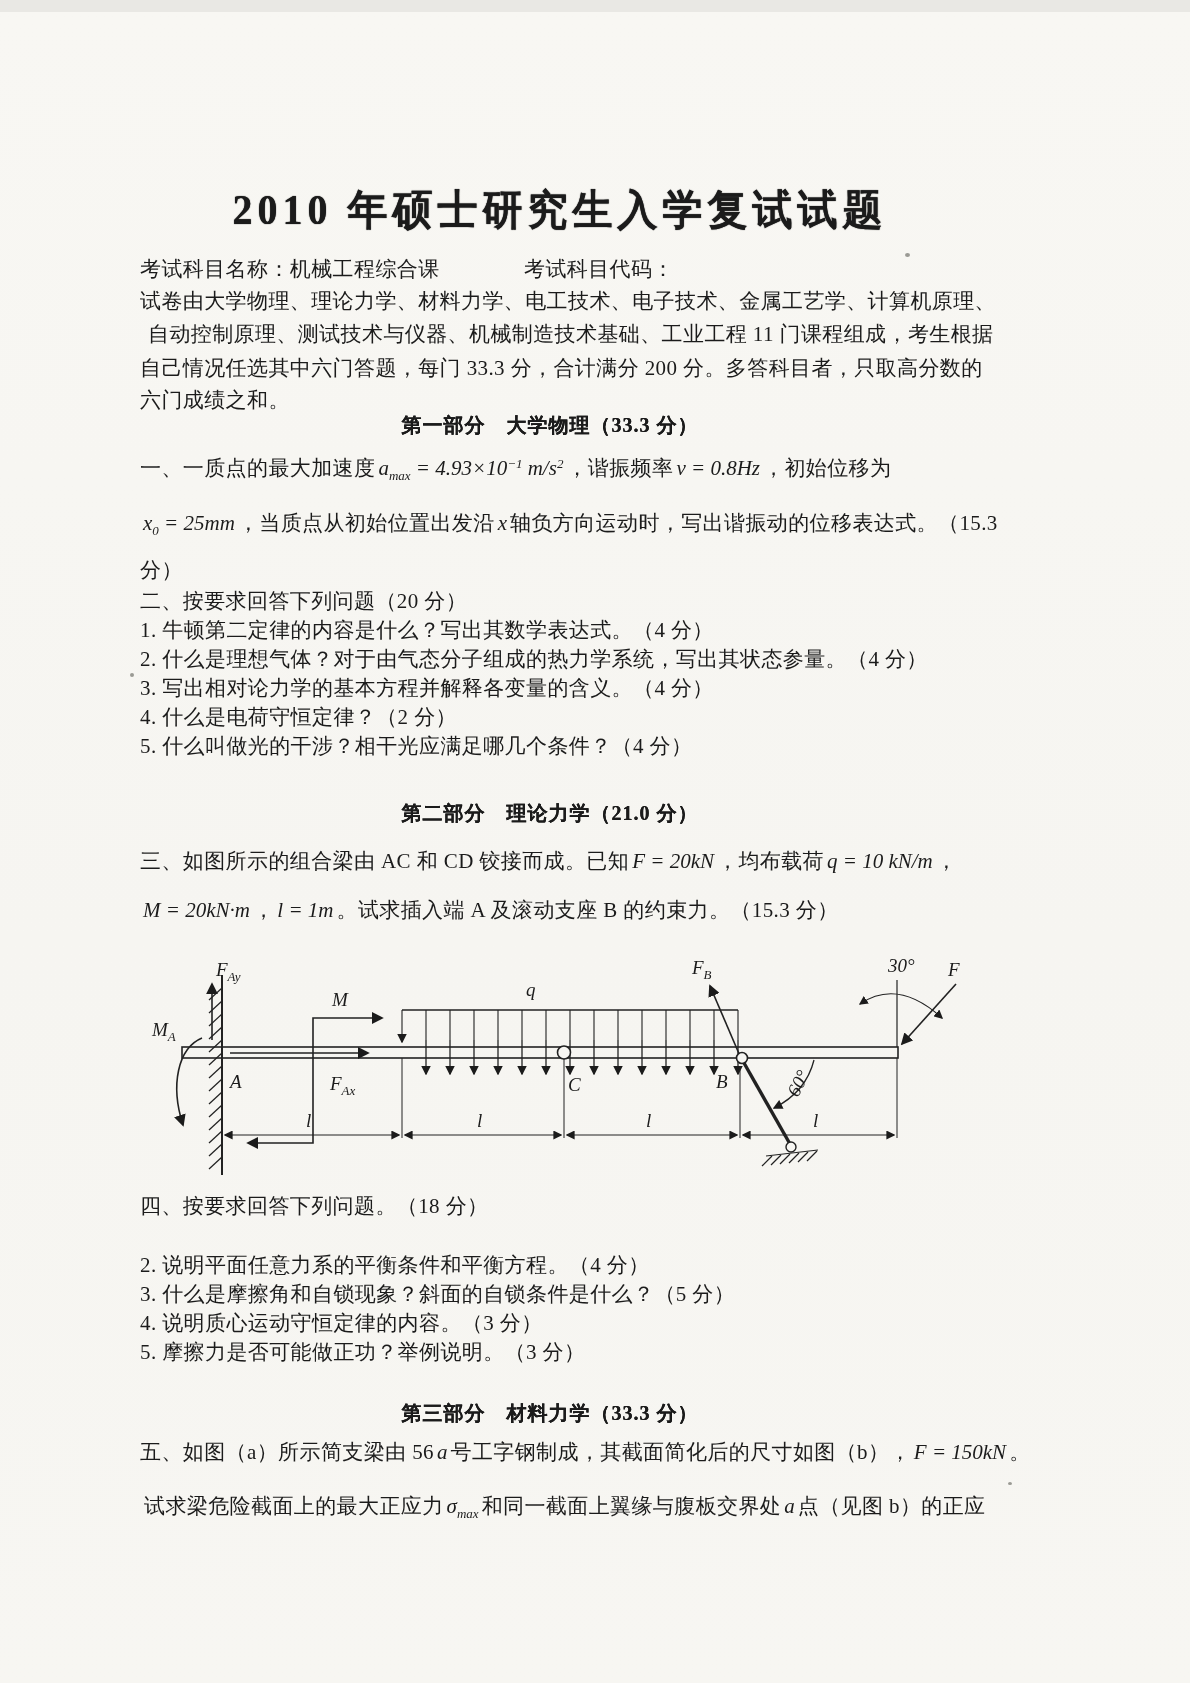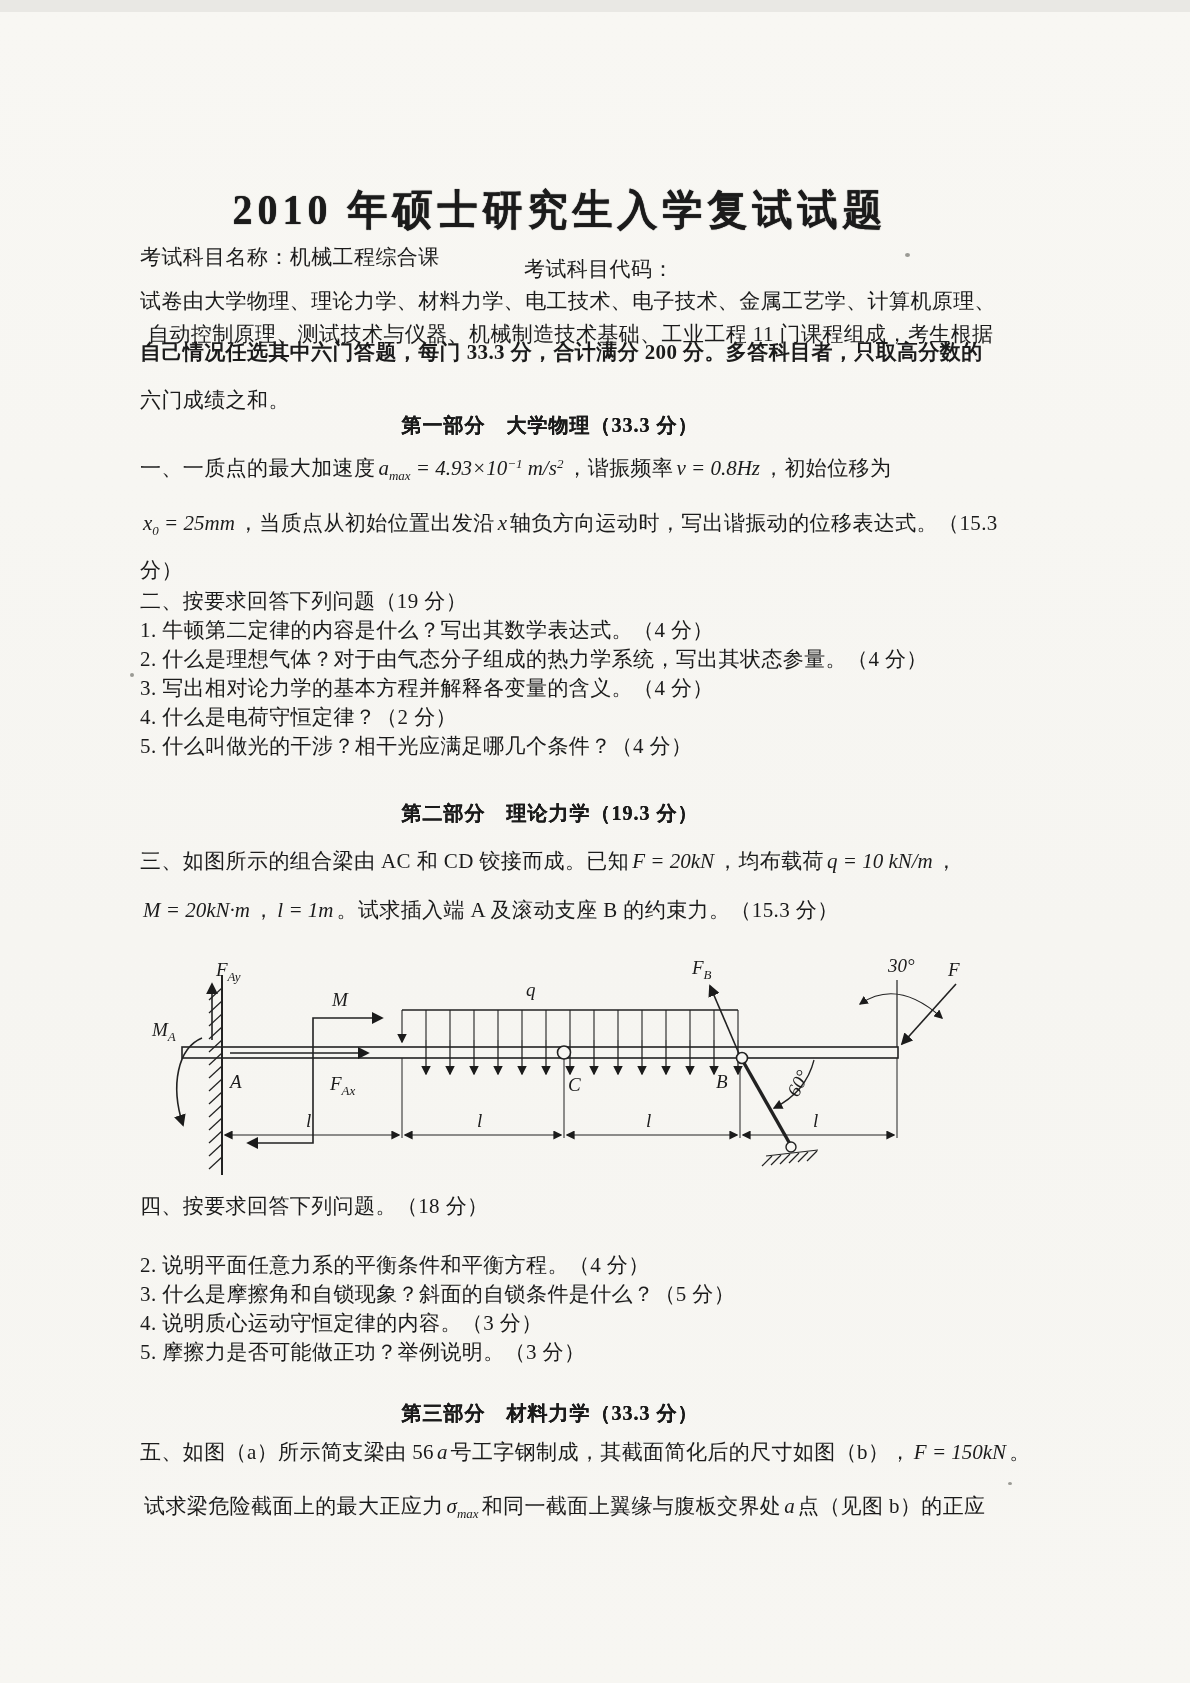--- a/index.html
+++ b/index.html
@@ -20,46 +20,46 @@
   svg text{font:italic 19px "Liberation Serif","DejaVu Serif",serif;fill:#1b1b1b;}
   svg .sb{font-size:13px;}
 </style>
 </head>
 <body>
 
 <div class="page">
 
   <div class="ttl" style="top:170px;">2010 年硕士研究生入学复试试题</div>
 
-  <div class="line" style="left:140px;top:231px;">考试科目名称：机械工程综合课</div>
+  <div class="line" style="left:140px;top:243px;">考试科目名称：机械工程综合课</div>
   <div class="line" style="left:524px;top:243px;">考试科目代码：</div>
 
   <div class="line" style="left:140px;top:275px;">试卷由大学物理、理论力学、材料力学、电工技术、电子技术、金属工艺学、计算机原理、</div>
   <div class="line" style="left:148px;top:308px;">自动控制原理、测试技术与仪器、机械制造技术基础、工业工程 11 门课程组成，考生根据</div>
-  <div class="line" style="left:140px;top:326px;font-weight:bold;">自己情况任选其中六门答题，每门 33.3 分，合计满分 200 分。多答科目者，只取高分数的</div>
+  <div class="line" style="left:140px;top:342px;">自己情况任选其中六门答题，每门 33.3 分，合计满分 200 分。多答科目者，只取高分数的</div>
   <div class="line" style="left:140px;top:374px;">六门成绩之和。</div>
 
   <div class="head" style="top:400px;">第一部分　大学物理（33.3 分）</div>
 
   <div class="line" style="left:140px;top:437px;">
     <span>一、一质点的最大加速度</span><span class="math"><span>a</span><sub>max</sub> <span>= 4.93×10</span><sup>−1</sup> <span>m/s</span><sup>2</sup></span><span>，谐振频率</span><span class="math"><span>v</span> <span>= 0.8</span><span>Hz</span></span><span>，初始位移为</span>
   </div>
   <div class="line" style="left:140px;top:497px;">
     <span class="math"><span>x</span><sub>0</sub> <span>= 25</span><span>mm</span></span><span>，当质点从初始位置出发沿</span><span class="math">x</span><span>轴负方向运动时，写出谐振动的位移表达式。（15.3</span>
   </div>
   <div class="line" style="left:140px;top:544px;">分）</div>
 
-  <div class="line" style="left:140px;top:575px;">二、按要求回答下列问题（19 分）</div>
+  <div class="line" style="left:140px;top:575px;">二、按要求回答下列问题（20 分）</div>
   <div class="line" style="left:140px;top:604px;">1. 牛顿第二定律的内容是什么？写出其数学表达式。（4 分）</div>
   <div class="line" style="left:140px;top:633px;">2. 什么是理想气体？对于由气态分子组成的热力学系统，写出其状态参量。（4 分）</div>
   <div class="line" style="left:140px;top:662px;">3. 写出相对论力学的基本方程并解释各变量的含义。（4 分）</div>
   <div class="line" style="left:140px;top:691px;">4. 什么是电荷守恒定律？（2 分）</div>
   <div class="line" style="left:140px;top:720px;">5. 什么叫做光的干涉？相干光应满足哪几个条件？（4 分）</div>
 
-  <div class="head" style="top:788px;">第二部分　理论力学（19.3 分）</div>
+  <div class="head" style="top:788px;">第二部分　理论力学（21.0 分）</div>
 
   <div class="line" style="left:140px;top:835px;">
     <span>三、如图所示的组合梁由 AC 和 CD 铰接而成。已知</span><span class="math"><span>F</span> <span>= 20</span><span>kN</span></span><span>，均布载荷</span><span class="math"><span>q</span> <span>= 10</span> <span>kN/m</span></span><span>，</span>
   </div>
   <div class="line" style="left:140px;top:884px;">
     <span class="math"><span>M</span> <span>= 20</span><span>kN·m</span></span><span>，</span><span class="math"><span>l</span> <span>= 1</span><span>m</span></span><span>。试求插入端 A 及滚动支座 B 的约束力。（15.3 分）</span>
   </div>
 
   <svg style="position:absolute;left:150px;top:928px;" width="900" height="262" viewBox="0 0 900 262">
     <defs>

